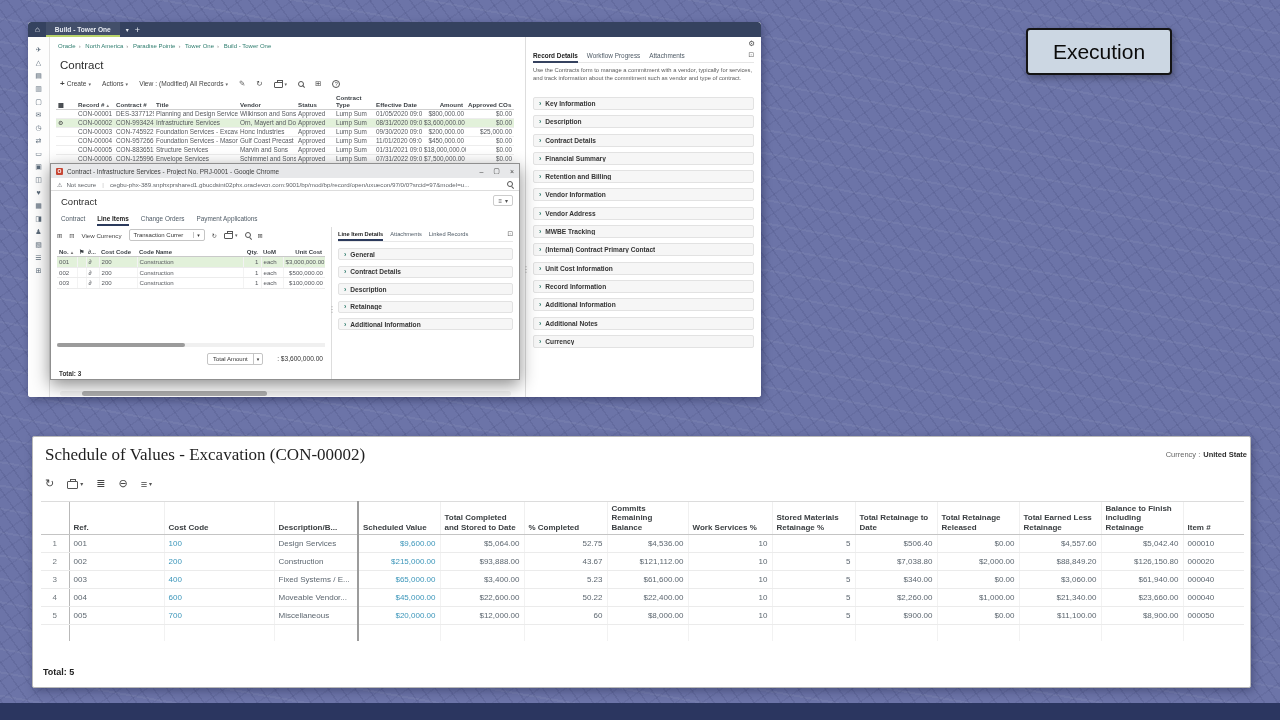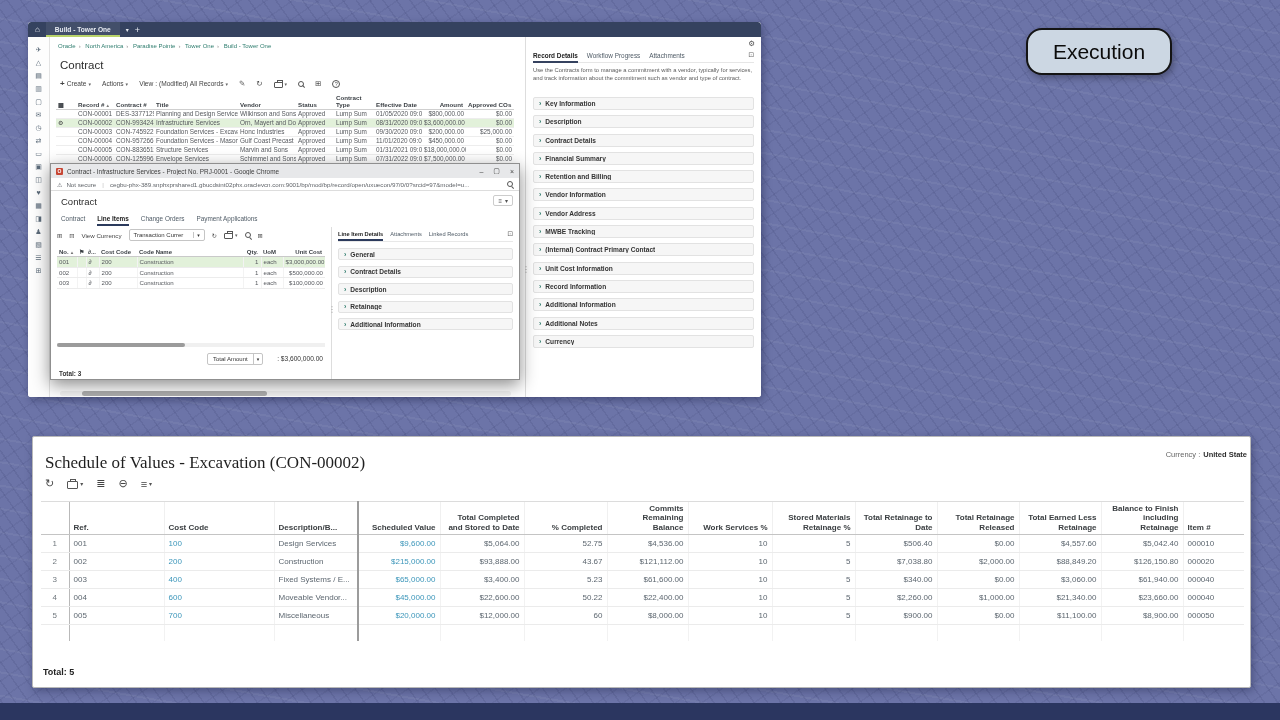--- a/index.html
+++ b/index.html
@@ -10,21 +10,21 @@
     background-color:#6c74a8;
     background-image:
       repeating-linear-gradient(55deg, rgba(28,33,78,.10) 0 1.5px, rgba(0,0,0,0) 1.5px 11px),
       repeating-linear-gradient(-35deg, rgba(28,33,78,.07) 0 1.5px, rgba(0,0,0,0) 1.5px 15px),
       repeating-linear-gradient(10deg, rgba(255,255,255,.05) 0 2px, rgba(0,0,0,0) 2px 23px);
   }
   .bottom-strip{position:absolute;left:0;bottom:0;width:1280px;height:17px;background:#2b3660}
 
   
   #badge{position:absolute;left:1026px;top:28px;width:146px;height:47px;background:#ccd7e3;
-    border:2px solid #141414;border-radius:16px;display:flex;align-items:center;justify-content:center;
+    border:2px solid #141414;border-radius:4px;display:flex;align-items:center;justify-content:center;
     font-size:21px;color:#0b0b0b;box-shadow:2px 3px 7px rgba(0,0,0,.30)}
 
   
   #app{position:absolute;left:28px;top:22px;width:733px;height:375px;background:#fff;
     border-radius:3px;box-shadow:2px 3px 9px rgba(15,20,55,.40);overflow:hidden}
   .topbar{position:absolute;left:0;top:0;right:0;height:15px;background:#35425f;display:flex;align-items:center;
     color:#e8ecf2;font-size:7px;border-radius:3px 3px 0 0}
   .topbar .home{margin:0 6px 0 7px;font-size:8px}
   .topbar .tab{height:15px;line-height:15px;padding:0 9px;background:rgba(255,255,255,.07);
     border-bottom:2px solid #b9d36a;font-weight:bold;font-size:6.6px}
@@ -114,28 +114,28 @@
   .pside .drag{left:-4px;top:78px}
   .pstabs{display:flex;gap:7px;align-items:center;font-size:5.7px;color:#4f5b66;border-bottom:1px solid #e8e8e8;
     padding:3px 0;white-space:nowrap}
   .pstab.active{color:#1c1c1c;font-weight:bold;border-bottom:2px solid #2b3a5c;margin-bottom:-4px;padding-bottom:2px}
   .psecs{margin-top:6px}
   .psecs .acc-bar{height:12px;margin-bottom:5.5px}
 
   
   #sov{position:absolute;left:32px;top:436px;width:1219px;height:252px;background:#fff;border:1px solid #b9b9b9;
     border-radius:2px;box-shadow:2px 3px 9px rgba(15,20,55,.35);overflow:hidden}
-  .sov-title{position:absolute;left:12px;top:16px;font-family:"Liberation Serif",serif;font-size:17px;color:#1f1f1f}
+  .sov-title{position:absolute;left:12px;top:8px;font-family:"Liberation Serif",serif;font-size:17px;color:#1f1f1f}
   .sov-currency{position:absolute;right:3px;top:13px;font-size:7.5px;color:#666;white-space:nowrap}
   .sov-currency b{color:#2e2e2e;margin-left:3px}
   .sov-toolbar{position:absolute;left:12px;top:40px;display:flex;align-items:center;gap:13px;font-size:11px;color:#444}
   .sov-toolbar .caret{font-size:6px;margin-left:2px;color:#555}
   .sov-toolbar .grp{display:flex;align-items:center}
   .stable{position:absolute;left:8px;top:64px;width:1203px;border-collapse:collapse;table-layout:fixed}
-  .stable th{font-size:8px;font-weight:bold;color:#3c4043;text-align:right;vertical-align:bottom;
+  .stable th{font-size:8px;font-weight:bold;color:#3c4043;text-align:left;vertical-align:bottom;
     padding:2px 4px;line-height:1.18;border-top:1px solid #dcdcdc;border-bottom:1px solid #c4c4c4;border-left:1px solid #f0f0f0}
   .stable th:nth-child(1){border-left:none}
   .stable th:nth-child(2),.stable th:nth-child(3),.stable th:nth-child(4),.stable th:nth-child(15){text-align:left}
   .stable td{font-size:8px;color:#5d6770;height:18px;padding:0 4px;border-bottom:1px solid #ebebeb;
     border-left:1px solid #f2f2f2;white-space:nowrap;overflow:hidden}
   .stable td:nth-child(1){border-left:none;text-align:center;color:#70787e}
   .stable td:nth-child(n+5):nth-child(-n+14){text-align:right}
   .stable td:nth-child(3),.stable td:nth-child(5){color:#3c96ba}
   .stable th:nth-child(2),.stable td:nth-child(2){border-left:1px solid #b9b9b9}
   .stable th:nth-child(5),.stable td:nth-child(5){border-left:2px solid #9c9c9c}

